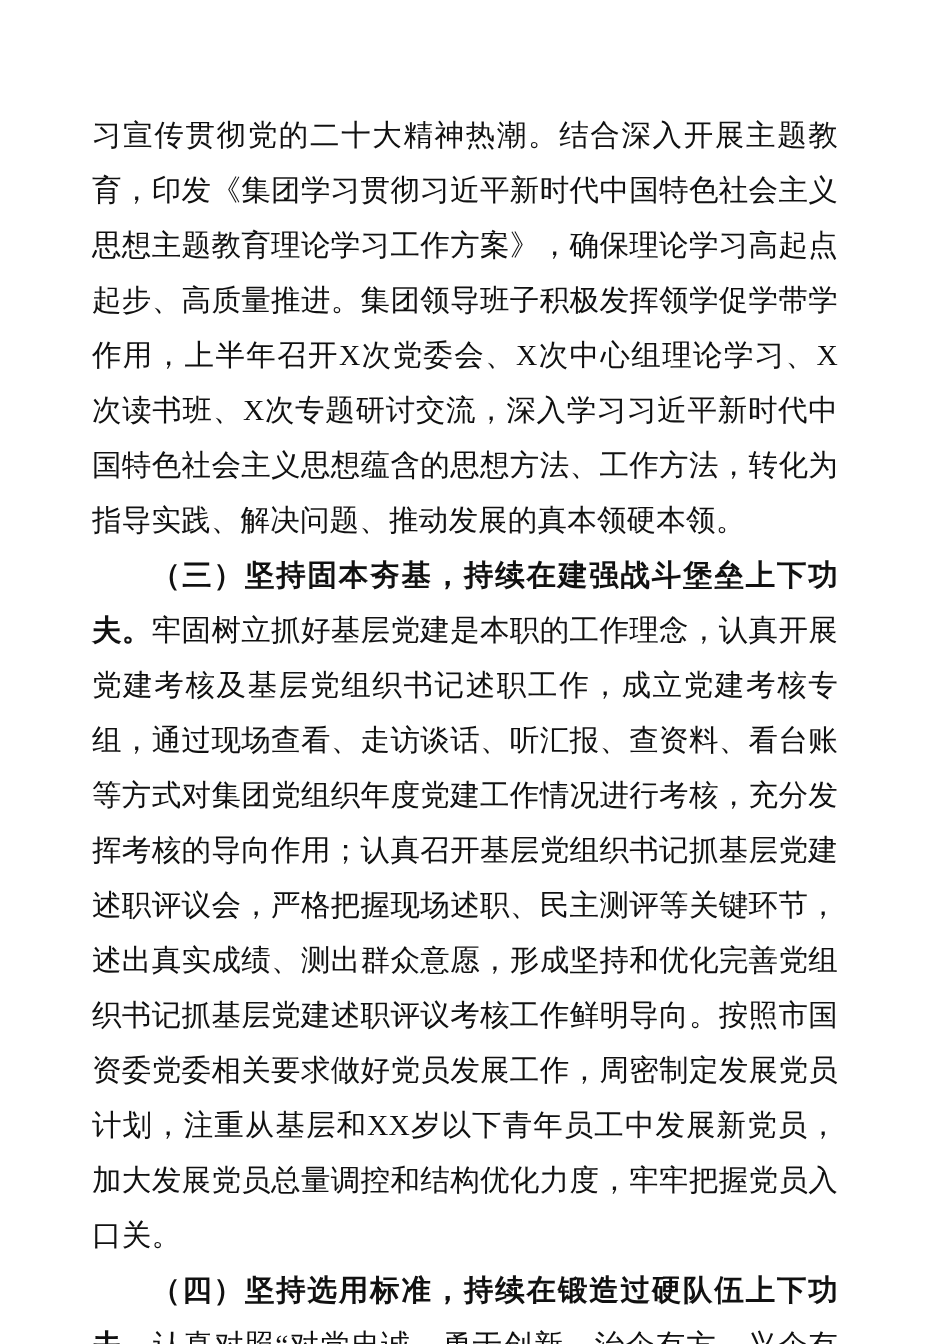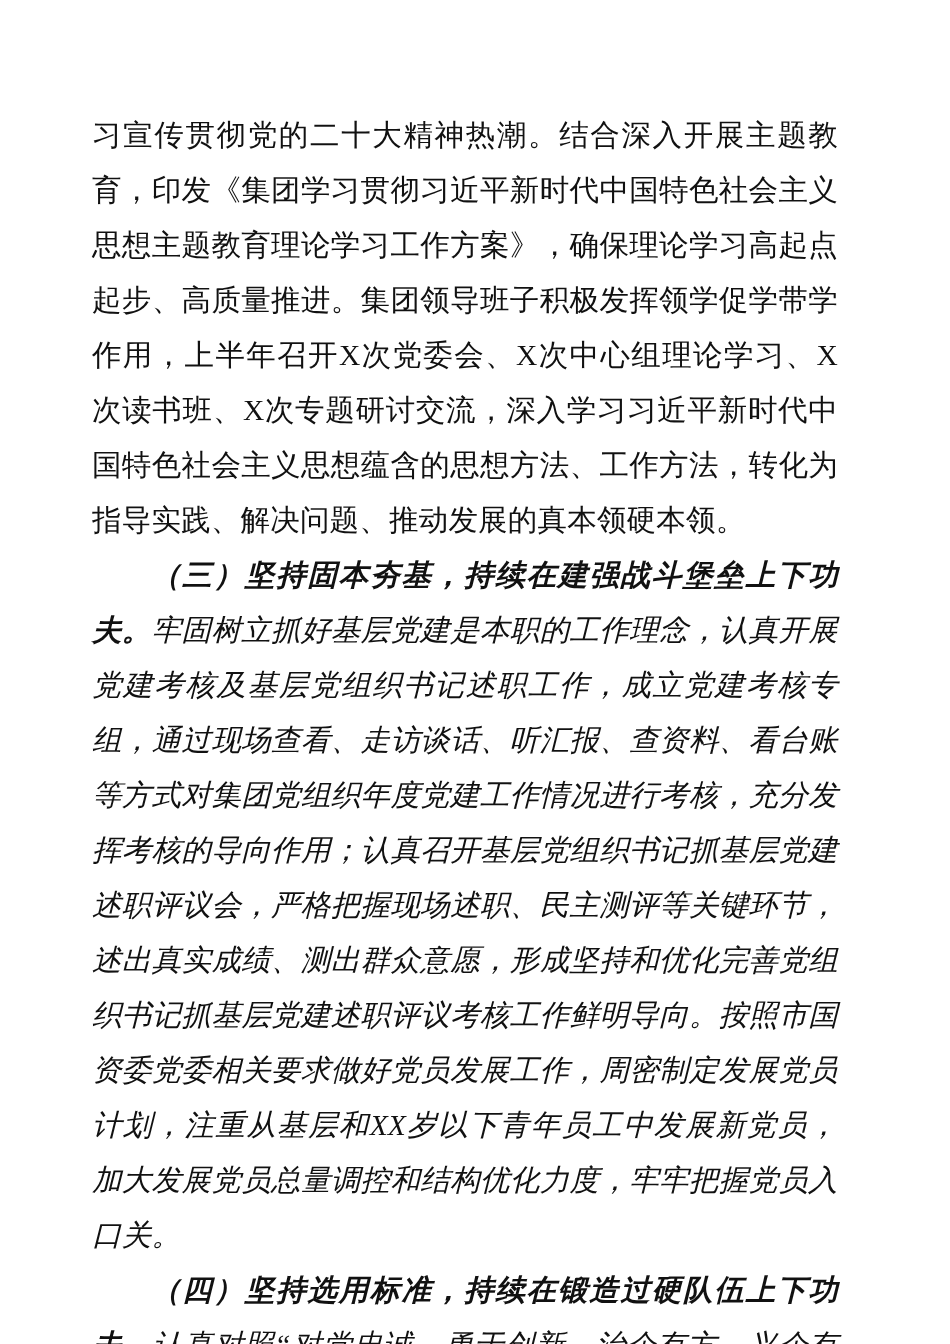--- a/index.html
+++ b/index.html
@@ -31,21 +31,20 @@
   }
   .para {
     margin: 0;
     padding: 0;
   }
   .para + .para {
     margin-top: 0px;
   }
   .indent {
     text-indent: 2em;
-    font-style: italic;
   }
   .heading-run {
     font-weight: bold;
   }
 </style>
 </head>
 <body>
 
 <div class="page">
   <div class="doc-body">

